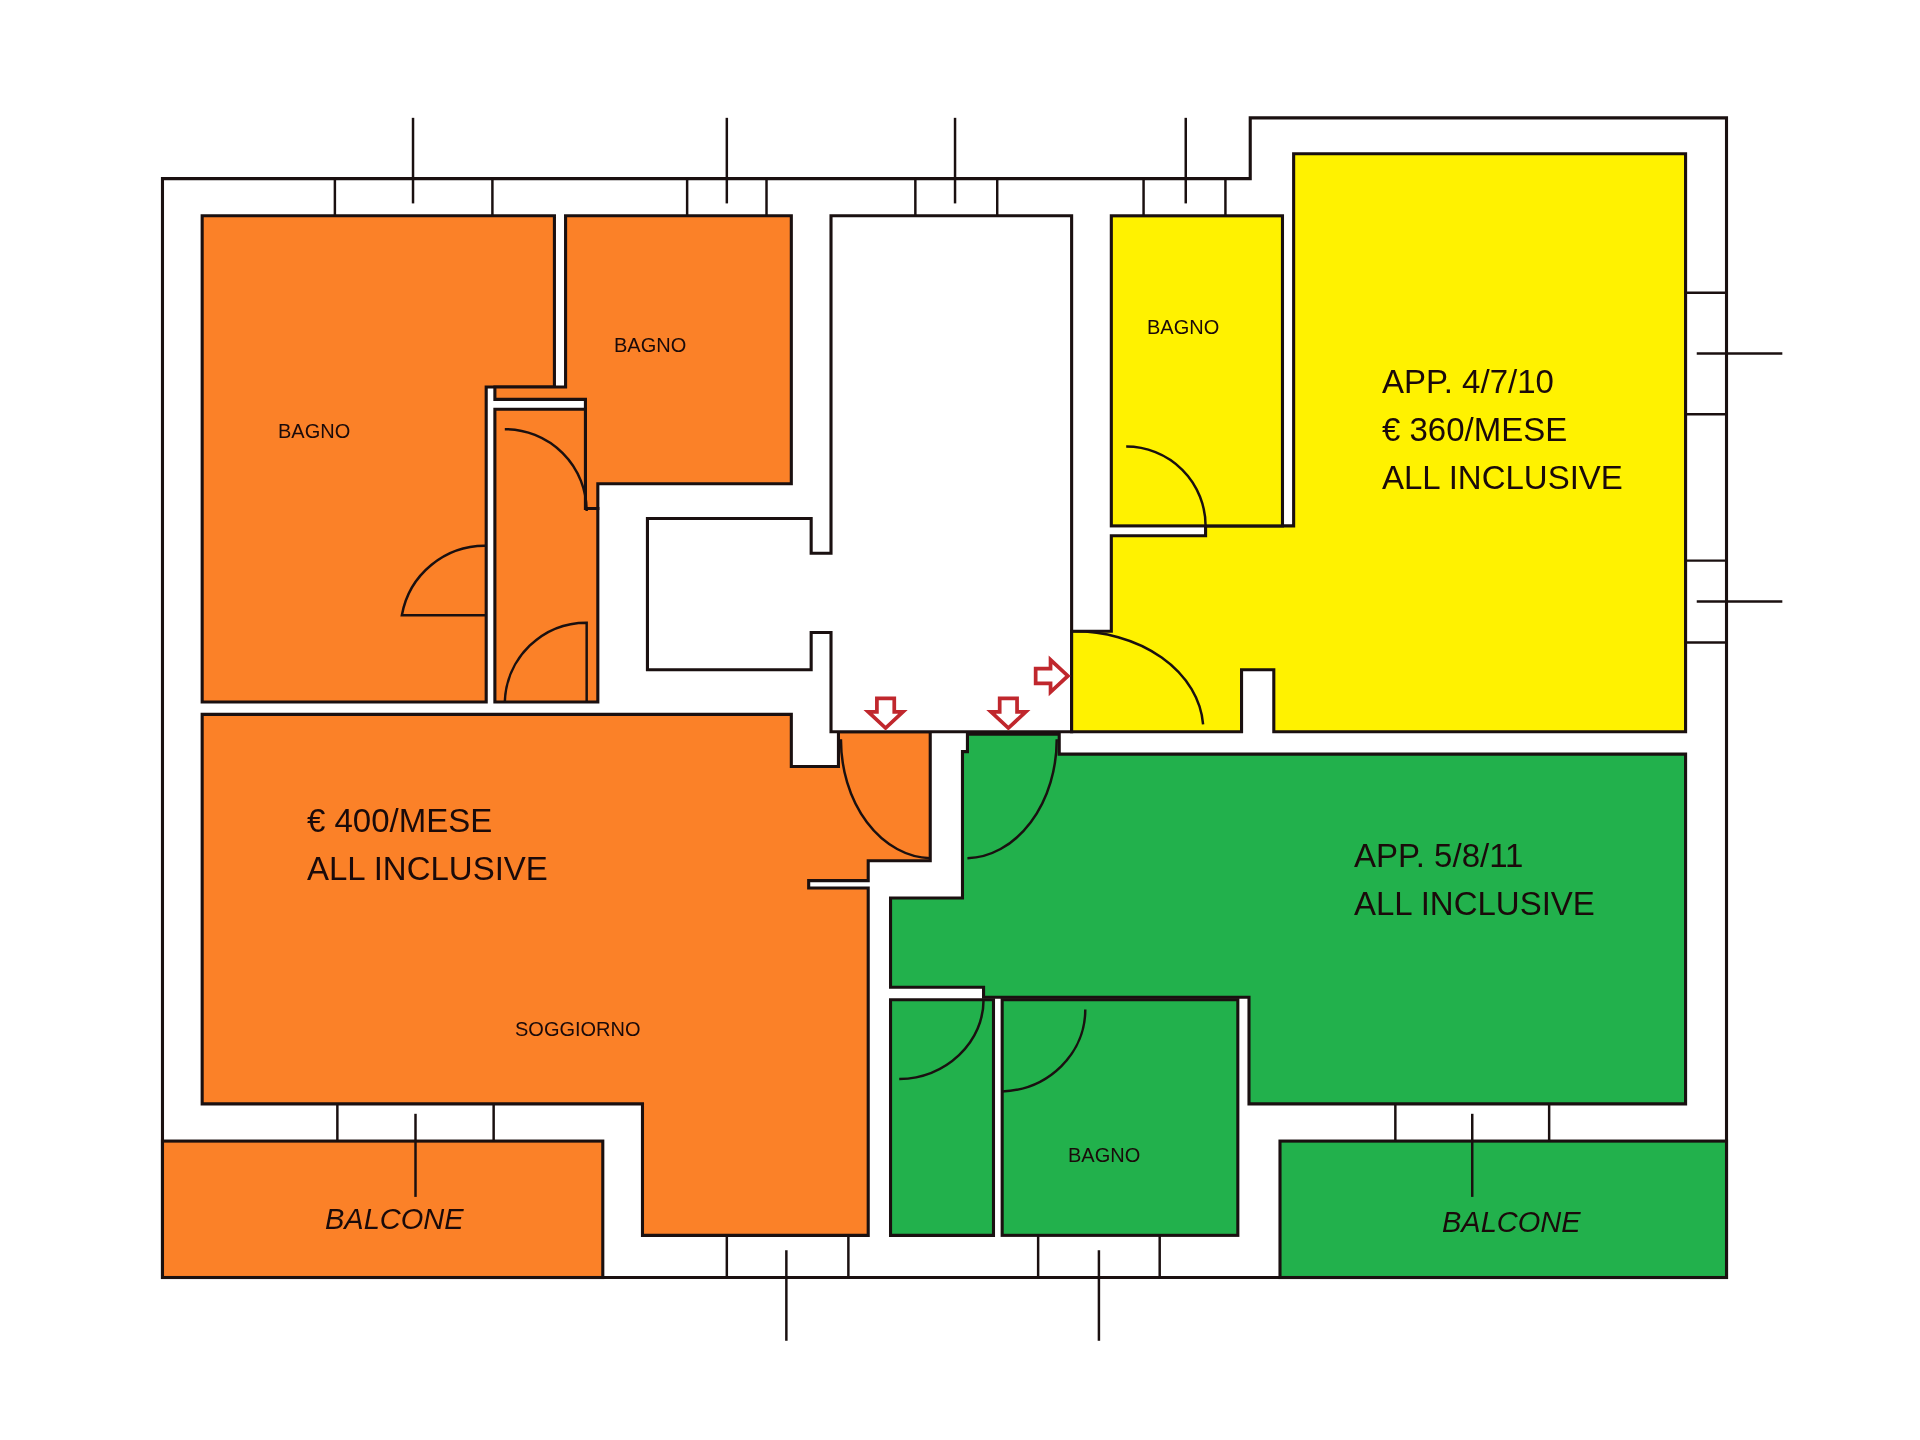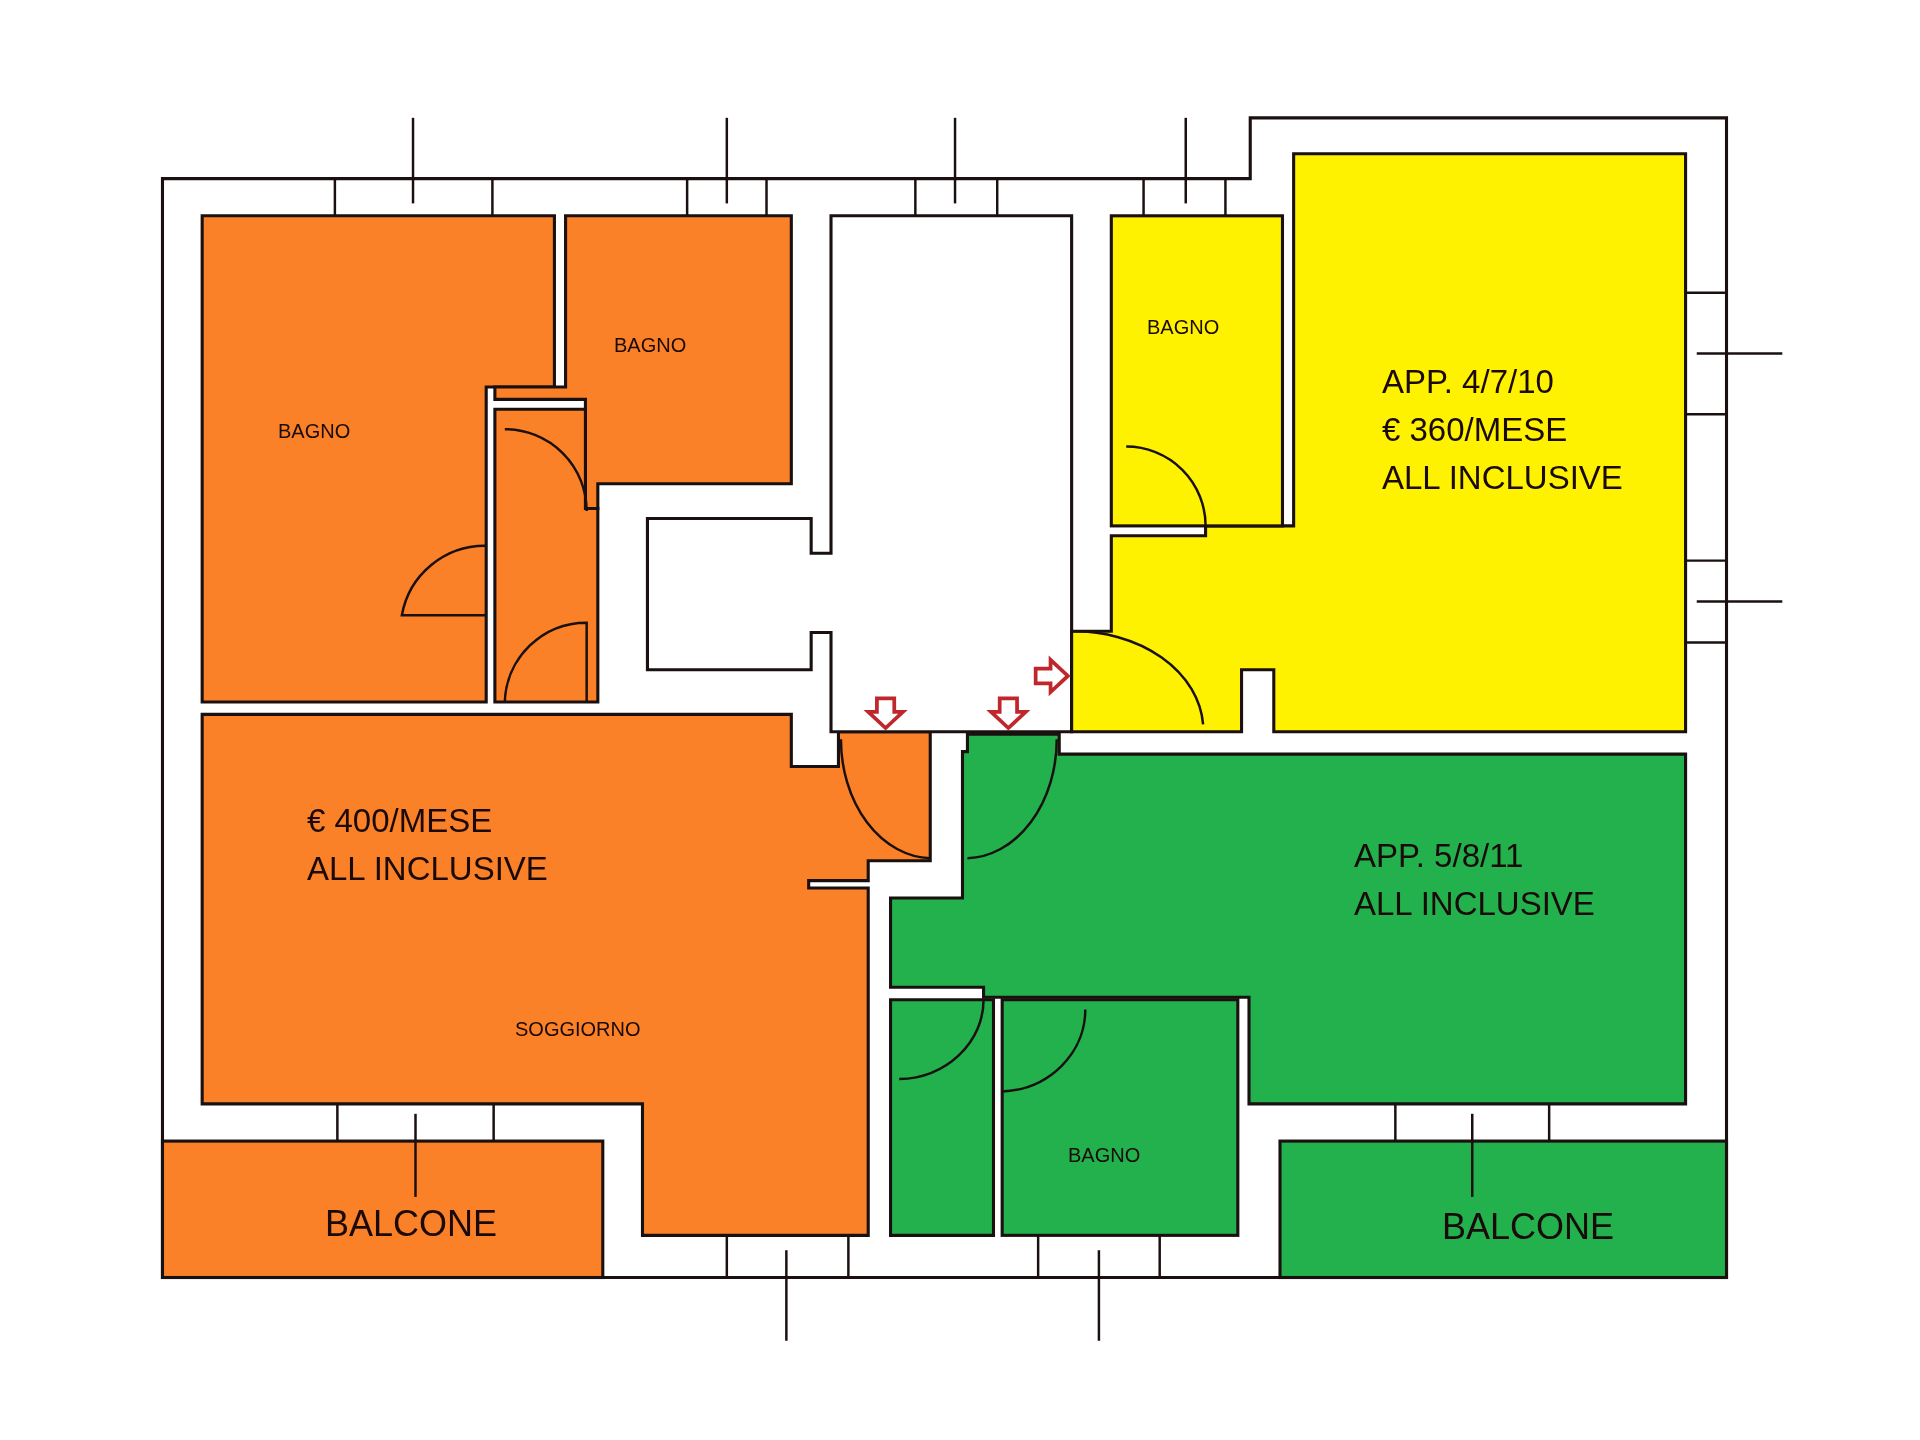--- a/index.html
+++ b/index.html
@@ -10,21 +10,21 @@
   .orange{fill:#fb8128;}
   .yellow{fill:#fff200;}
   .green{fill:#22b14c;}
   .white{fill:#ffffff;}
   .door{fill:none;stroke:#1a1010;stroke-width:2;}
   .win{stroke:#1a1010;stroke-width:2;}
   .arrow{fill:#ffffff;stroke:#c0272d;stroke-width:3;}
   .lbl{position:absolute;color:#1a0a0a;font-family:"Liberation Sans",sans-serif;white-space:nowrap;}
   .small{font-size:20px;}
   .big{font-size:33px;line-height:48px;}
-  .balc{font-size:36px;}
+  .balc{font-size:29px;font-style:italic;}
 </style>
 </head>
 <body>
 
 <svg width="1920" height="1440" viewBox="0 0 1548 1161" preserveAspectRatio="none">
 
   <path class="wall" d="M131,144 L1008,144 L1008,95 L1392,95 L1392,1030 L131,1030 Z"></path>
 
   <path class="room orange" d="M163,174 L447,174 L447,312 L392,312 L392,566 L163,566 Z"></path>
   <path class="room orange" d="M456,174 L638,174 L638,390 L482,390 L482,410 L472,410 L472,322 L399,322 L399,312 L456,312 Z"></path>

